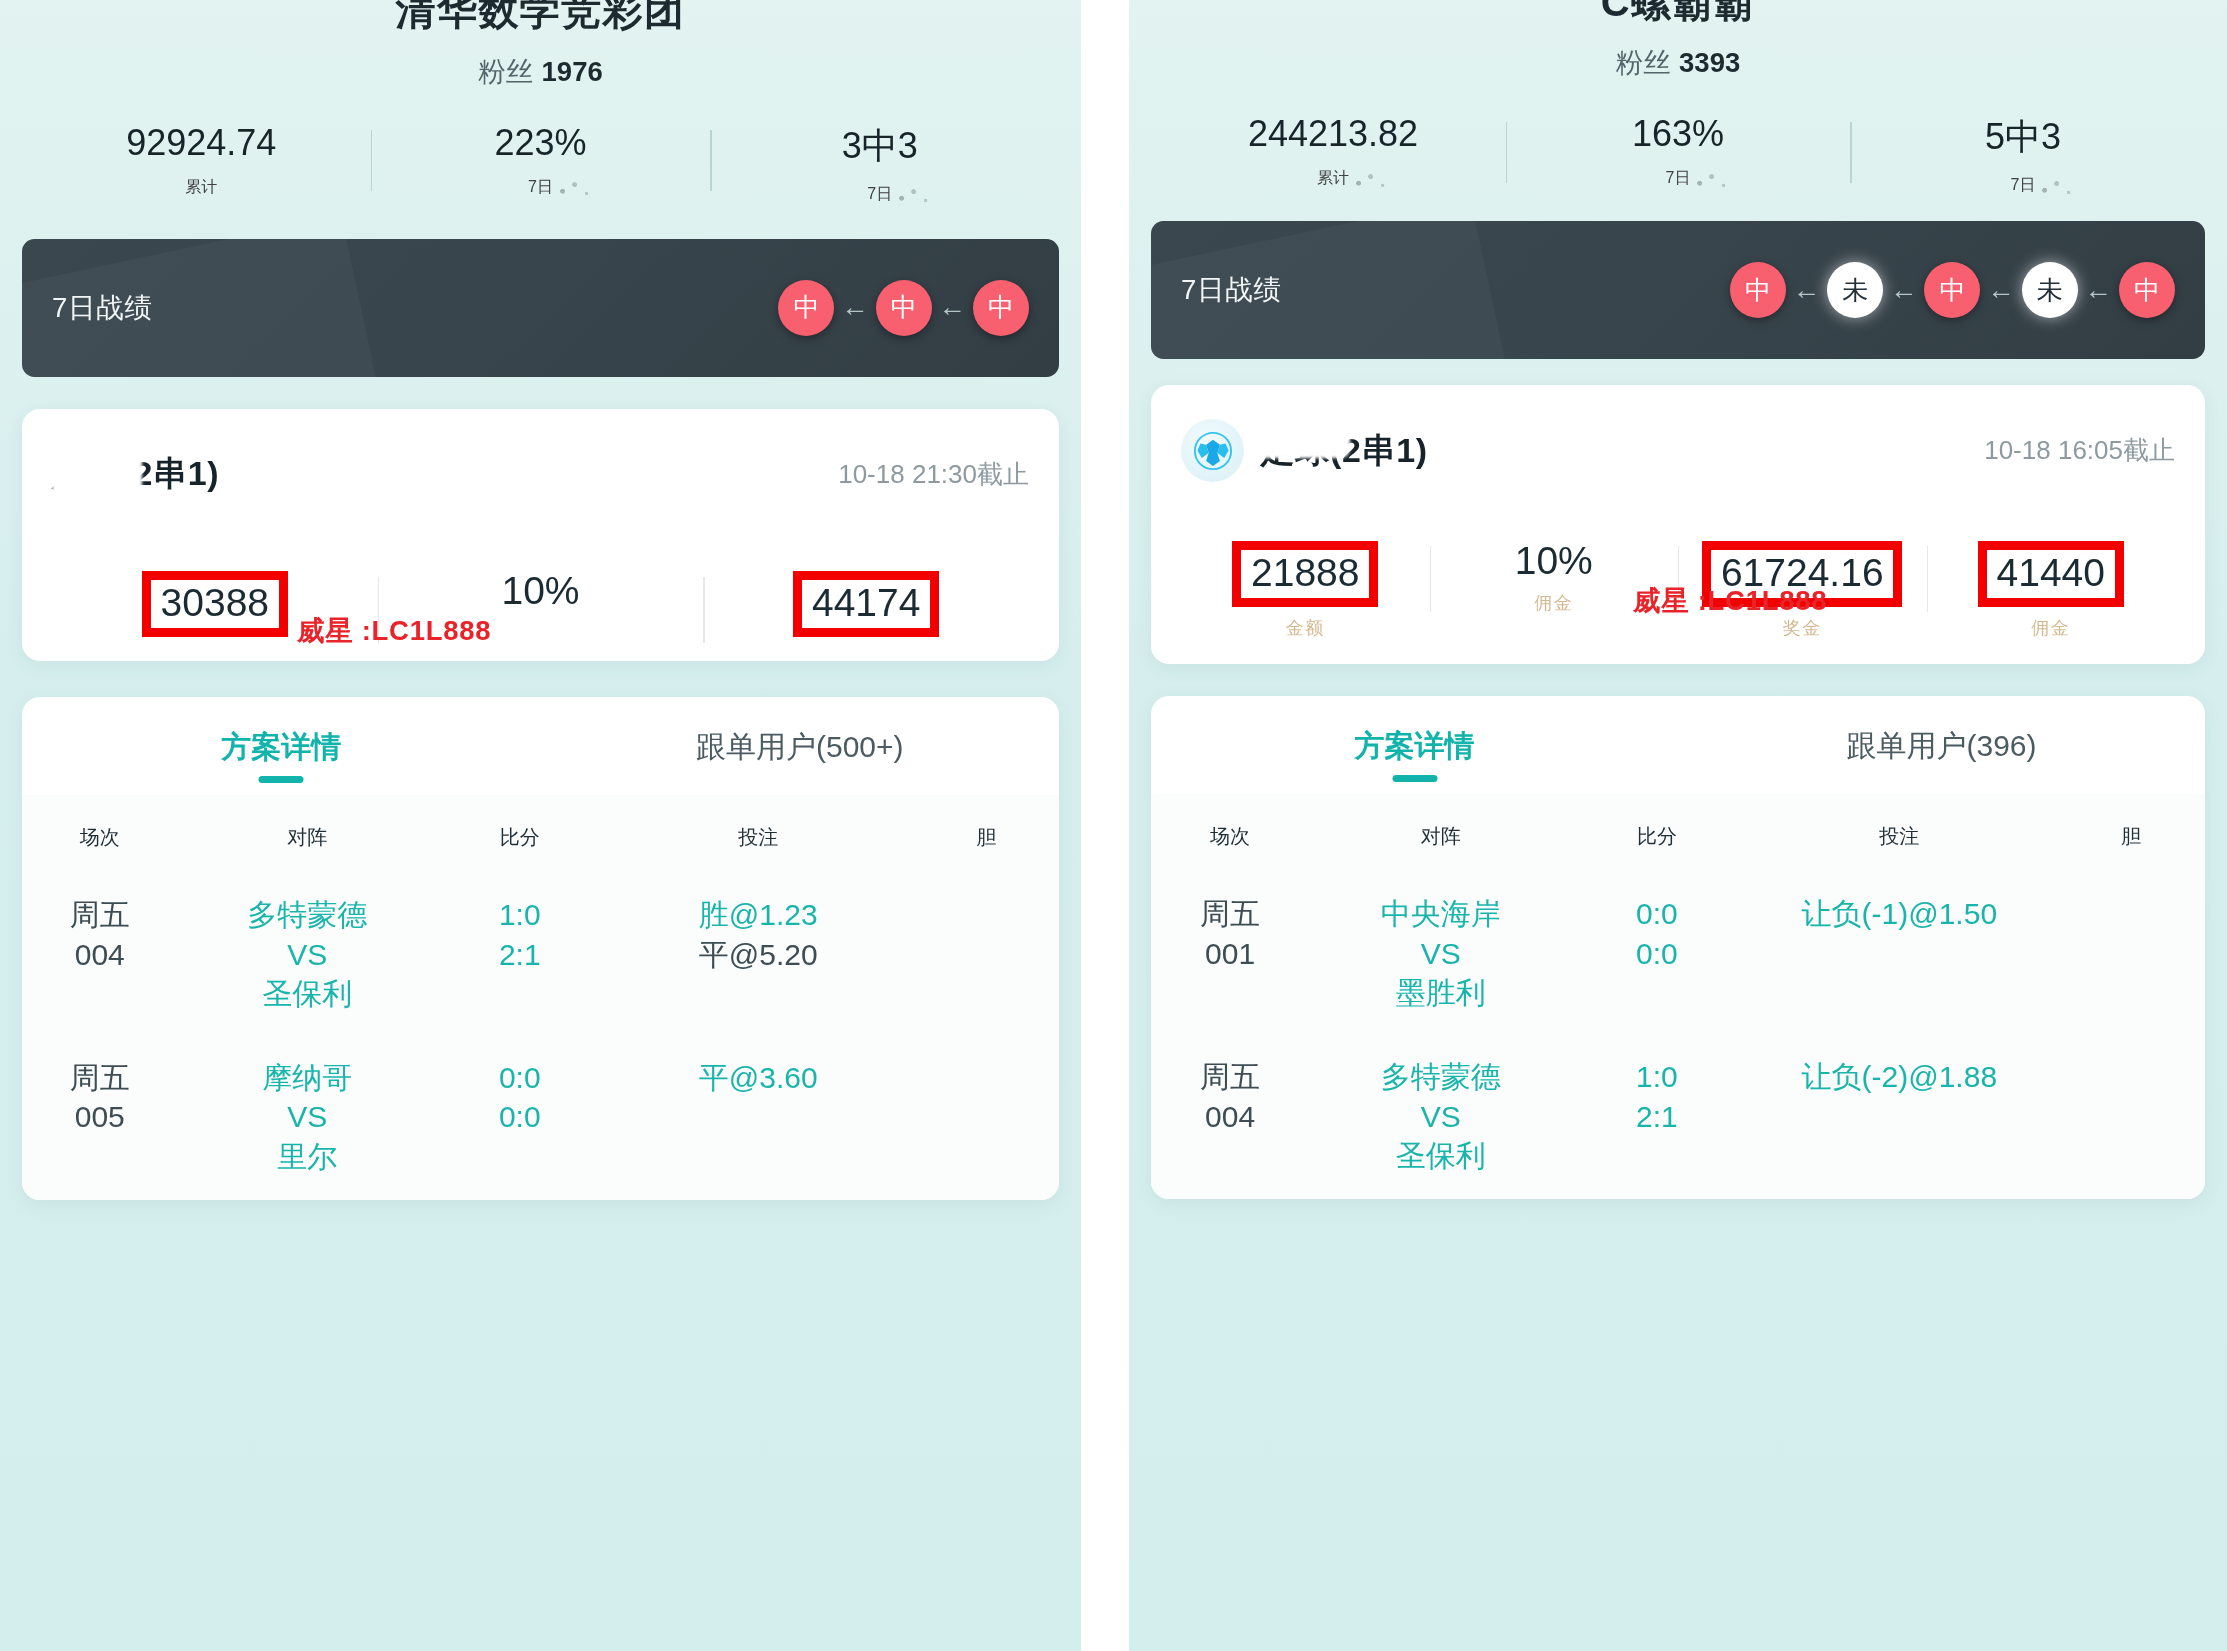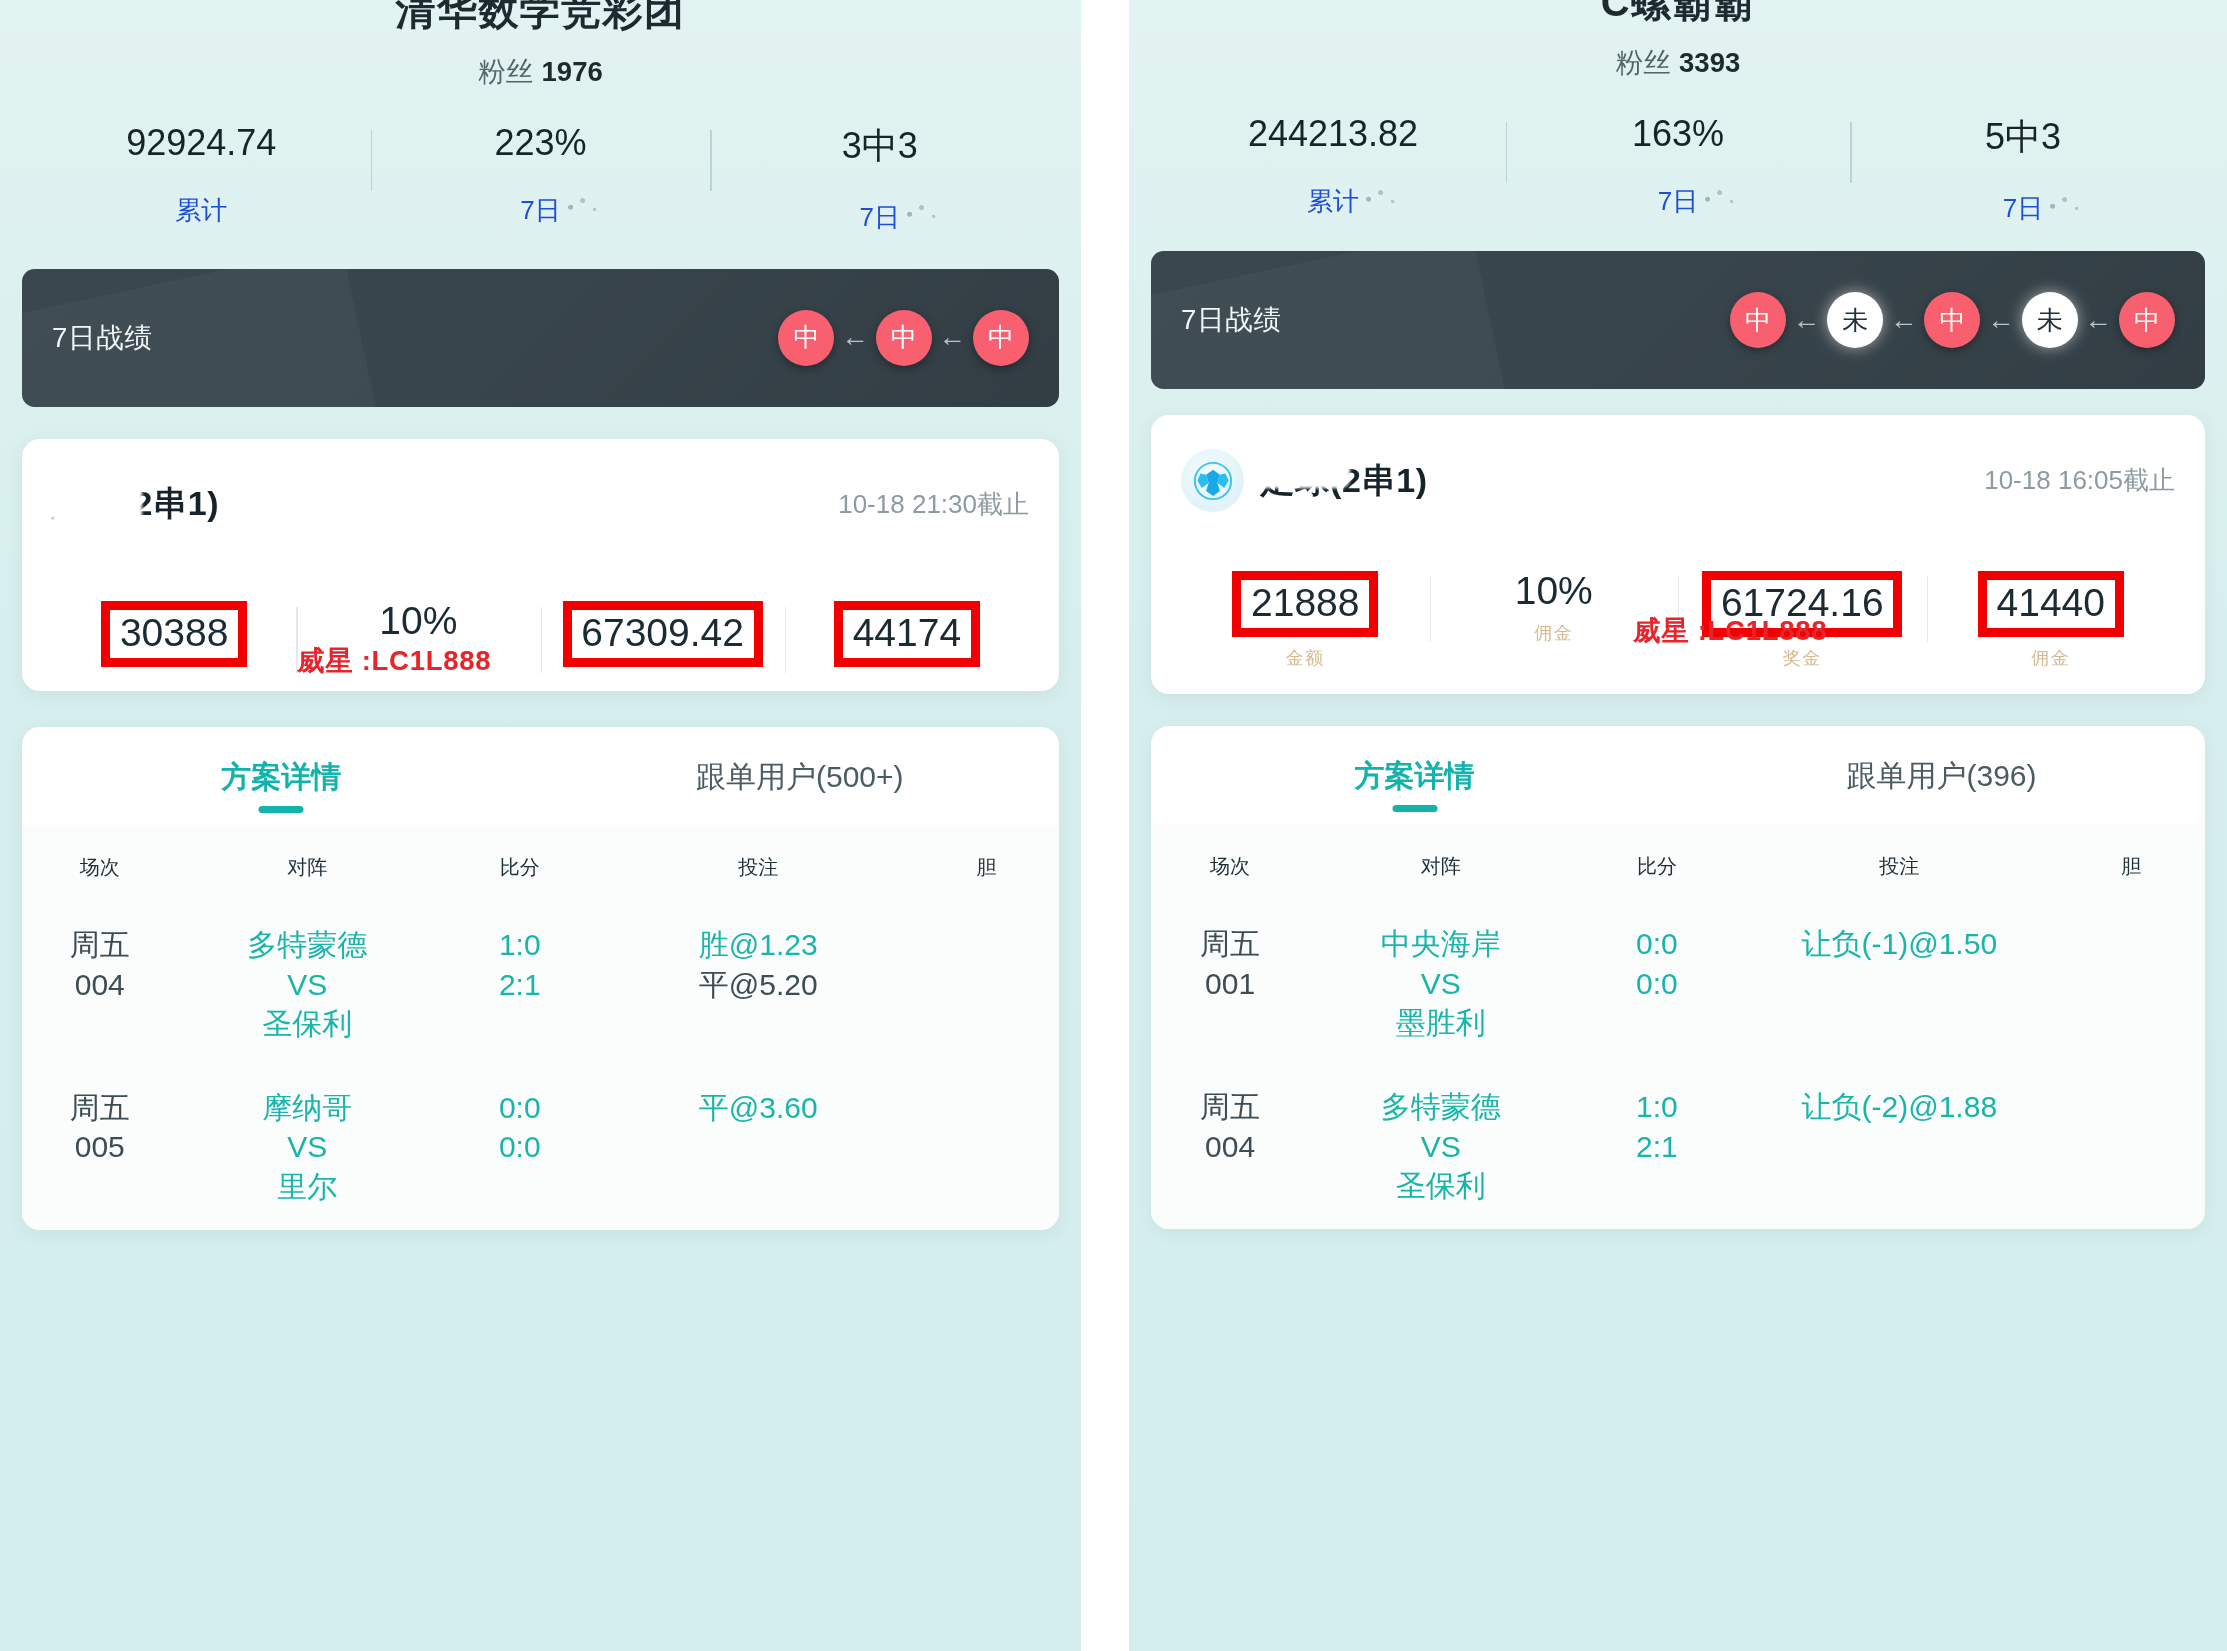--- a/index.html
+++ b/index.html
@@ -76,23 +76,23 @@
     background: #b8d4d3;
   }
   .stat-val {
     font-size: 36px;
     font-weight: 400;
     color: #17242a;
     letter-spacing: 0px;
     white-space: nowrap;
   }
   .stat-lbl {
-    margin-top: 29px;
-    font-size: 26px;
-    color: #1d4ed8;
+    margin-top: 13px;
+    font-size: 16px;
+    color: #404040;
     position: relative;
     display: inline-block;
   }
   .smudge {
     position: absolute;
     left: 100%;
     top: 1.4px;
     width: 48px; height: 22px;
     opacity: .55;
     background:
@@ -354,23 +354,20 @@
           <div class="erase" style="left:30px; top:25px; width:90px; height:72px;"></div>
           <div class="card-deadline">10-18 21:30截止</div>
         </div>
 
         <div class="card-figs">
           <div class="fig">
             <div class="fig-val boxed">30388</div>
           </div>
           <div class="fig">
             <div class="fig-val">10%</div>
-          </div>
-          <div class="fig">
-            <div class="fig-val boxed">67309.42</div>
           </div>
           <div class="fig">
             <div class="fig-val boxed">44174</div>
           </div>
         </div>
 
         <div class="watermark" style="left:275px; top:204px;">
           <span>威星 :</span><span class="code">LC1L888</span>
         </div>
       </div>

